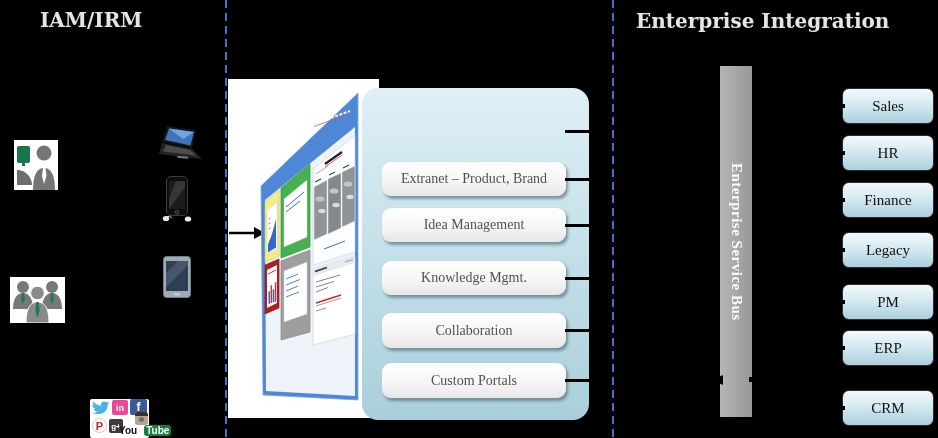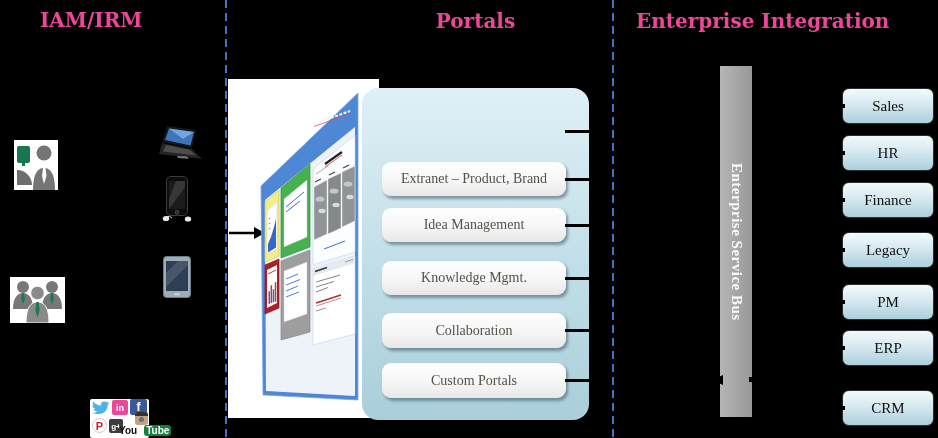--- a/index.html
+++ b/index.html
@@ -1,20 +1,20 @@
 <!DOCTYPE html>
 <html><head>
 <meta charset="utf-8">
 <style>
   html,body{margin:0;padding:0;background:#000;}
   #stage{position:relative;width:938px;height:438px;background:#000;overflow:hidden;
          font-family:"Liberation Serif",serif;}
 
   
-  .hdr{position:absolute;color:#ec4899;font-family:"DejaVu Serif",serif;
+  .hdr{position:absolute;color:#e5e5e5;font-family:"DejaVu Serif",serif;
        font-weight:700;font-size:20px;white-space:nowrap;}
   #hdr-iam{left:40px;top:8px;}
   #hdr-portals{left:362px;top:9px;width:227px;text-align:center;}
   #hdr-integration{left:636px;top:9px;}
 
   
   .divider{position:absolute;top:0;width:2px;height:438px;
     background:repeating-linear-gradient(to bottom,#4472c4 0 8px,transparent 8px 13px);}
   #divider-left{left:225px;} #divider-right{left:612px;}
 
@@ -84,21 +84,20 @@
     width:7px;height:4px;background:#000;}
   .ab1{top:88px}.ab2{top:135px}.ab3{top:182px}.ab4{top:232px}
   .ab5{top:284px}.ab6{top:330px}.ab7{top:390px}
 </style>
 </head>
 <body>
 
 <div id="stage">
 
   <div class="hdr" id="hdr-iam">IAM/IRM</div>
-  <div class="hdr" id="hdr-portals">Portals</div>
   <div class="hdr" id="hdr-integration">Enterprise Integration</div>
 
   <div class="divider" id="divider-left"></div>
   <div class="divider" id="divider-right"></div>
 
   <div class="icon-abs" id="employee-icon">
     <svg width="44" height="50" viewBox="0 0 44 50">
       <rect x="0" y="0" width="44" height="50" fill="#ffffff"></rect>
       <rect x="3" y="6" width="13" height="17" rx="2" fill="#18774c"></rect>
       <rect x="8" y="23" width="3" height="3" fill="#18774c"></rect>

